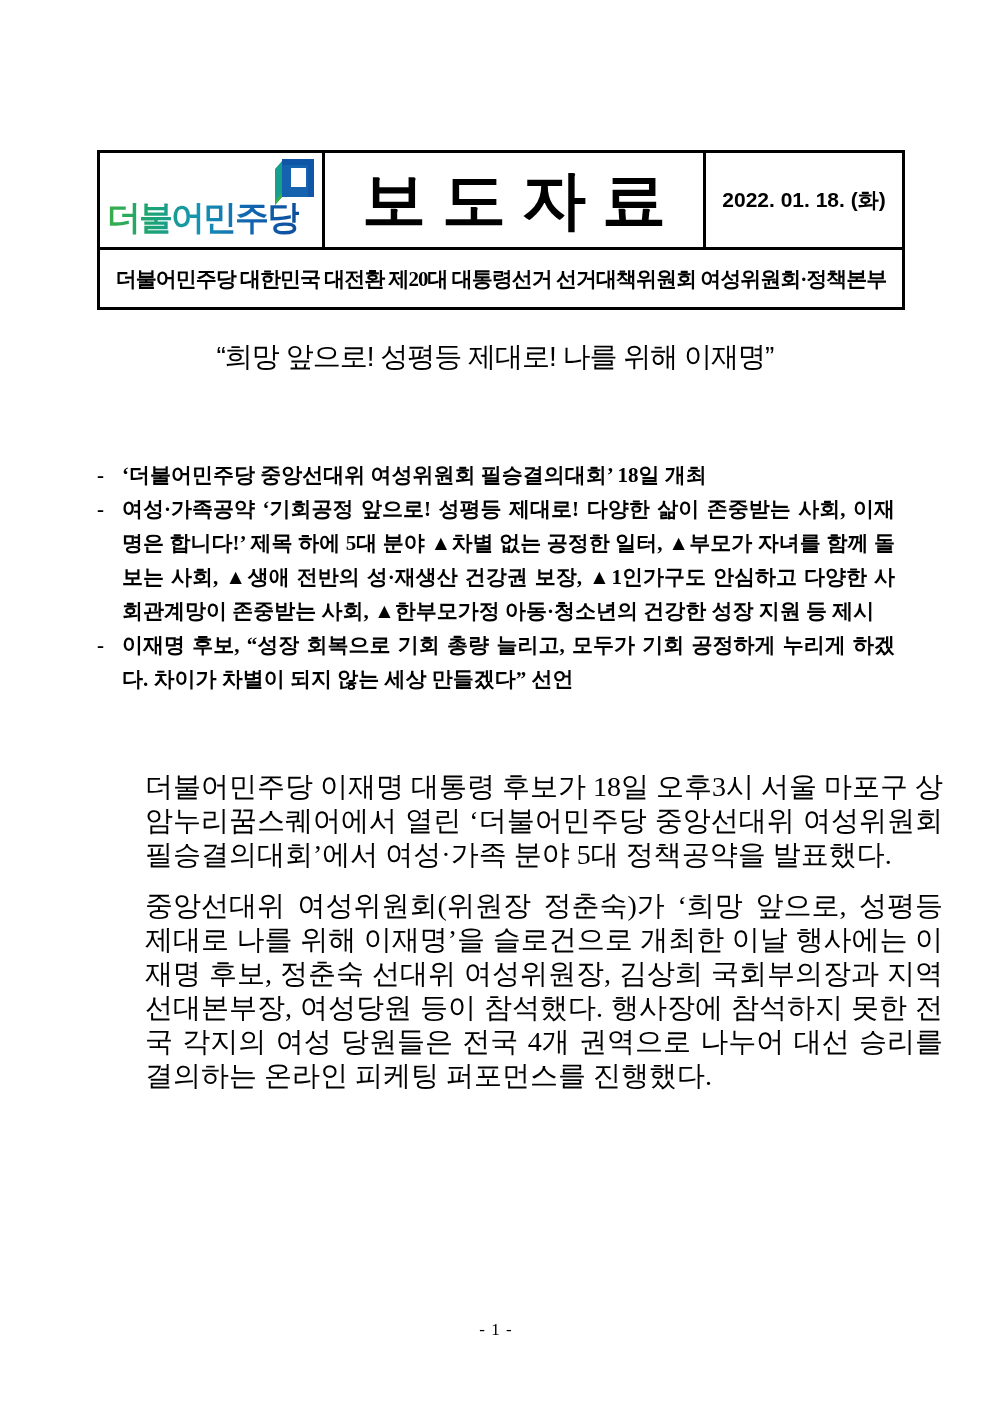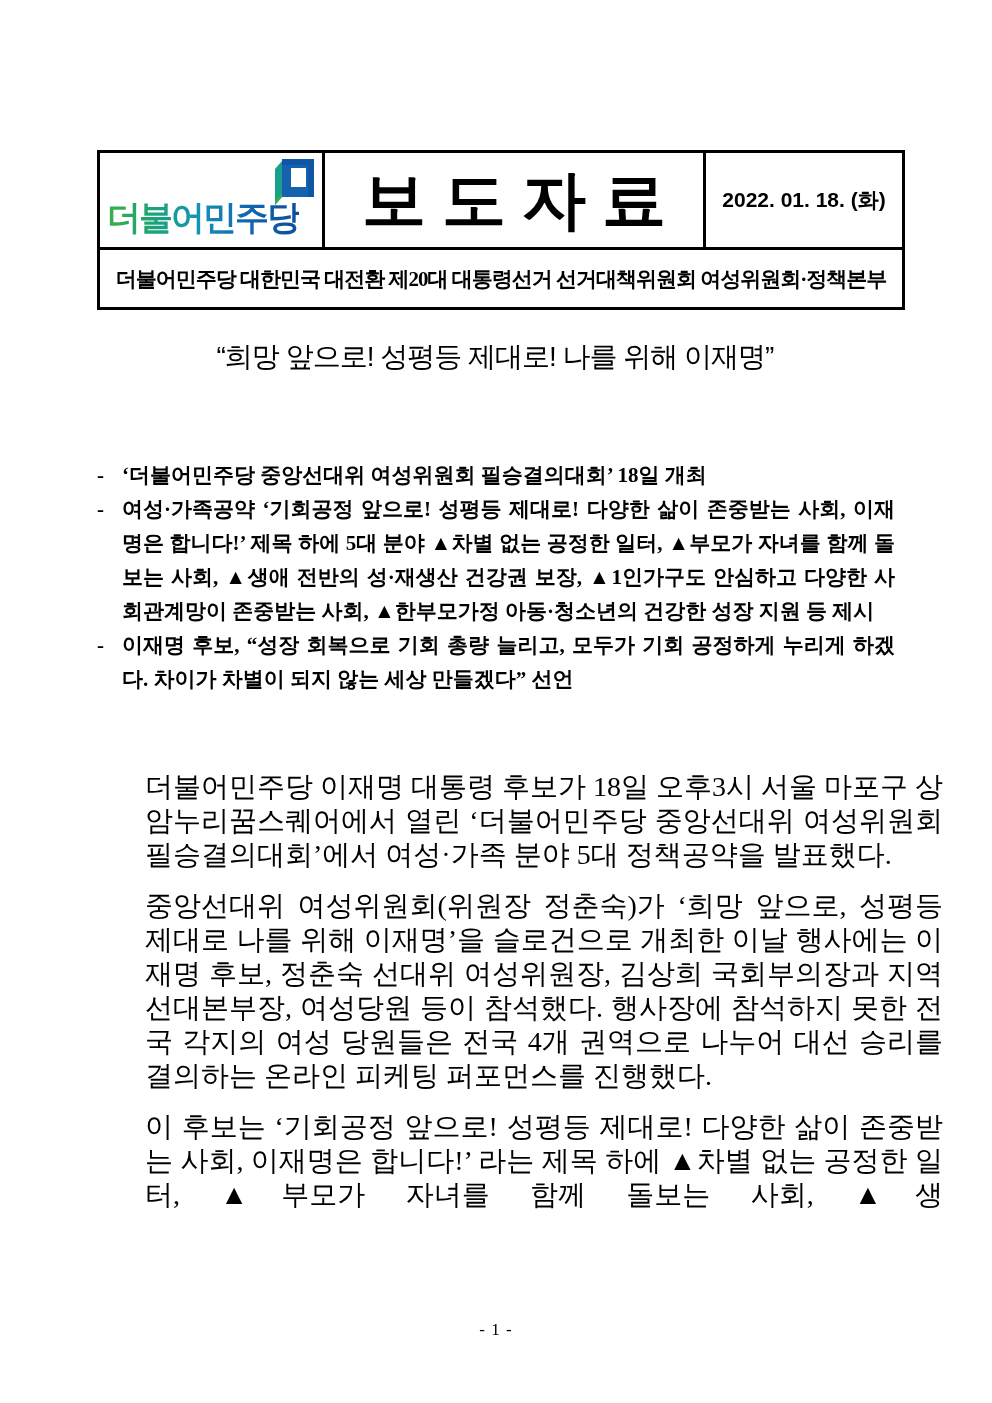--- a/index.html
+++ b/index.html
@@ -131,18 +131,17 @@
     </div>
     <div class="summary-item">
       <span class="marker">-</span>
       <span>이재명 후보, “성장 회복으로 기회 총량 늘리고, 모두가 기회 공정하게 누리게 하겠다. 차이가 차별이 되지 않는 세상 만들겠다” 선언</span>
     </div>
   </div>
 
   <div class="body-text">
     <p>더불어민주당 이재명 대통령 후보가 18일 오후3시 서울 마포구 상암누리꿈스퀘어에서 열린 ‘더불어민주당 중앙선대위 여성위원회 필승결의대회’에서 여성·가족 분야 5대 정책공약을 발표했다.</p>
     <p>중앙선대위 여성위원회(위원장 정춘숙)가 ‘희망 앞으로, 성평등 제대로 나를 위해 이재명’을 슬로건으로 개최한 이날 행사에는 이재명 후보, 정춘숙 선대위 여성위원장, 김상희 국회부의장과 지역선대본부장, 여성당원 등이 참석했다. 행사장에 참석하지 못한 전국 각지의 여성 당원들은 전국 4개 권역으로 나누어 대선 승리를 결의하는 온라인 피케팅 퍼포먼스를 진행했다.</p>
-    <p class="cut">이 후보는 ‘기회공정 앞으로! 성평등 제대로! 다양한 삶이 존중받는 사회, 이재명은 합니다!’ 라는 제목 하에 ▲차별 없는 공정한 일터, ▲부모가 자녀를 함께 돌보는 사회, ▲생</p>
   </div>
 
   <div class="page-number">- 1 -</div>
 
 </div>
 
 </body></html>

